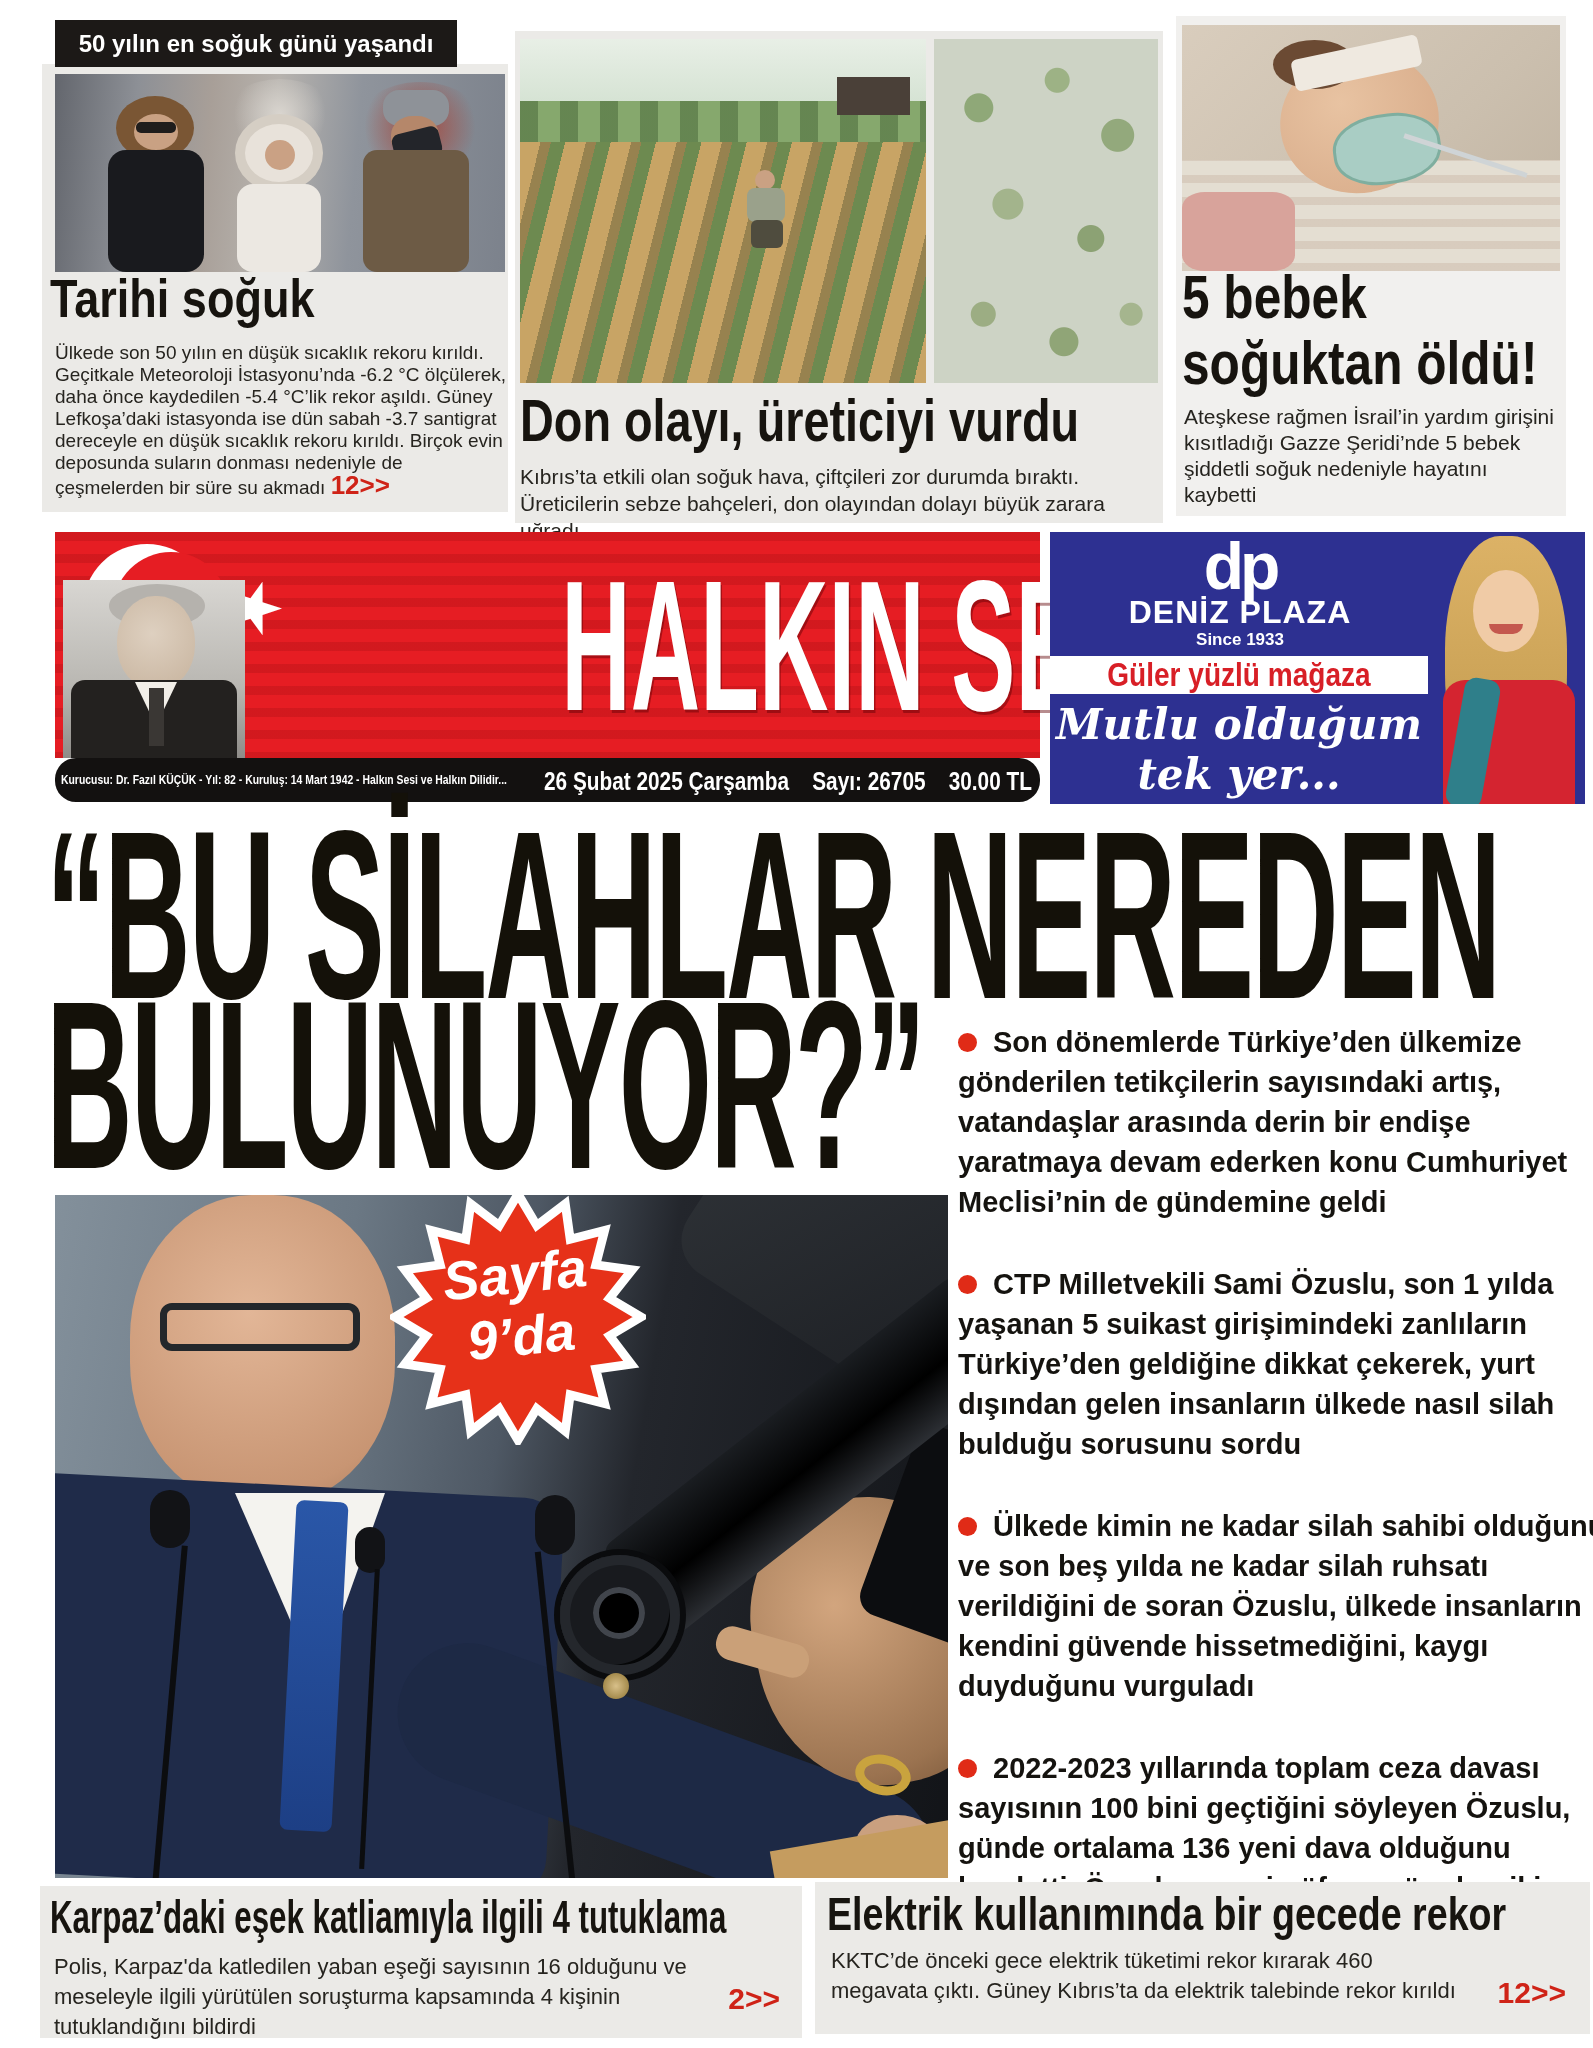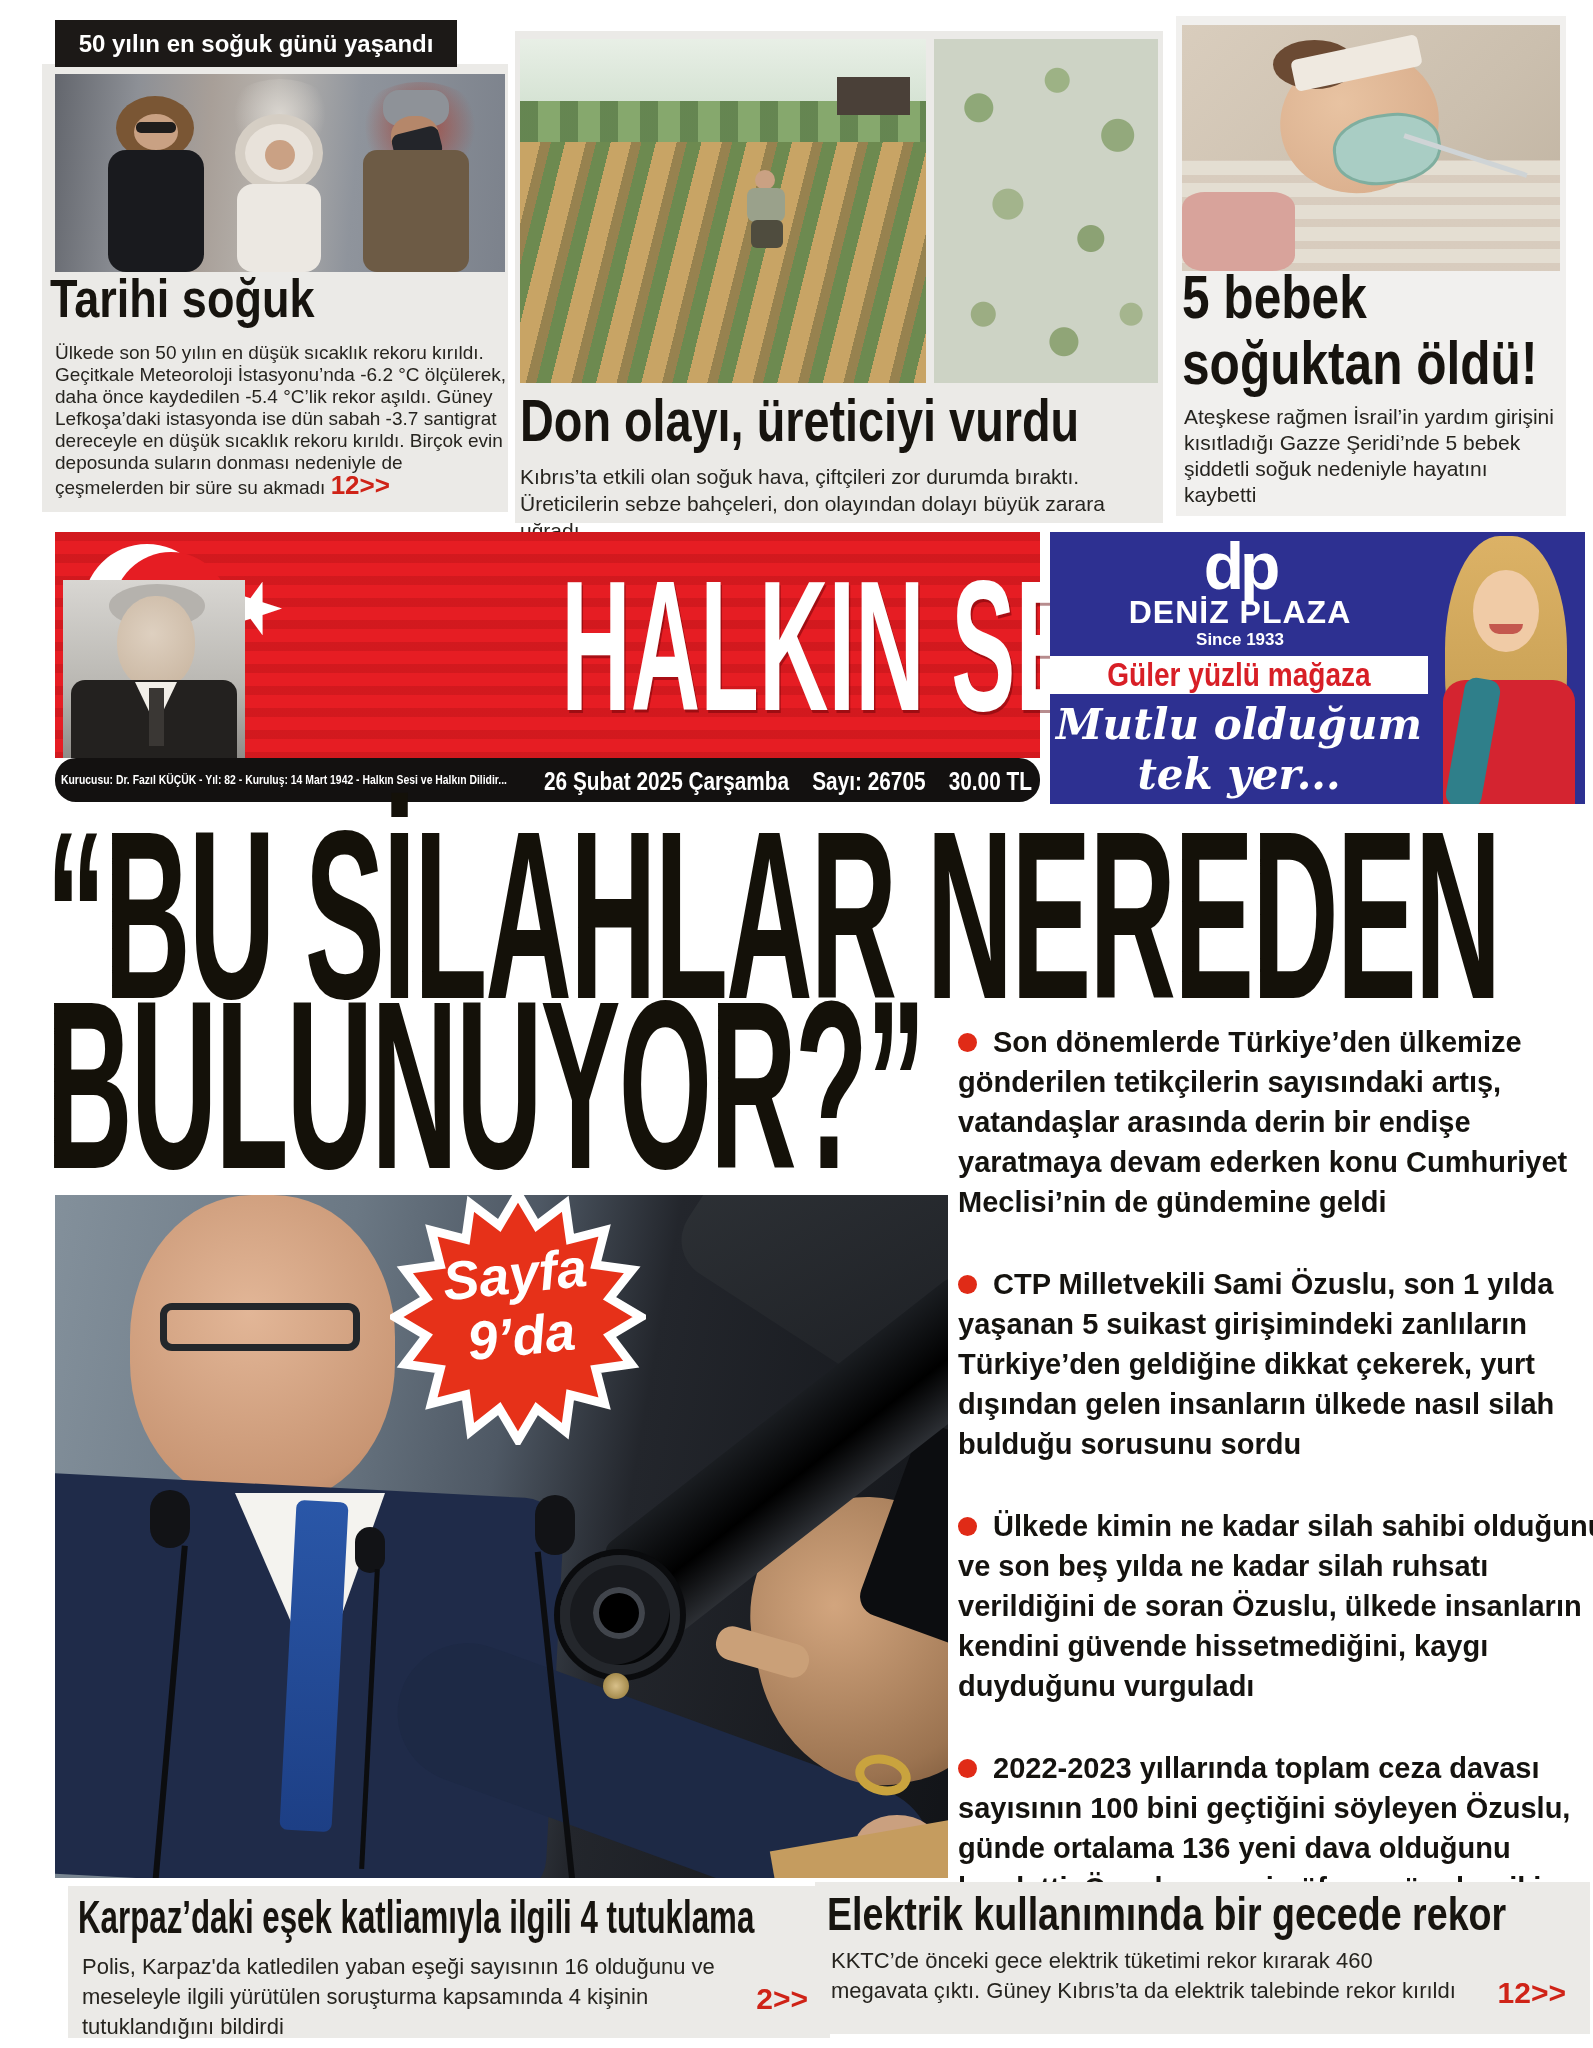--- a/index.html
+++ b/index.html
@@ -206,21 +206,21 @@
       <svg width="256" height="256" viewBox="0 0 260 260">
         <polygon points="255,130 223,149 245,178 209,183 218,218 183,209 178,246 149,223 130,255 111,223 82,246 77,209 42,218 51,183 15,178 37,149 5,130 37,111 15,82 51,77 42,42 77,51 82,15 111,37 130,5 149,37 178,15 183,51 218,42 209,77 246,82 223,111" fill="#e63119" stroke="#ffffff" stroke-width="9"></polygon>
       </svg>
       <div style="position:absolute;left:0;top:58px;width:100%;transform:rotate(-6deg);">
         <div class="star-txt" style="position:static;">Sayfa</div>
         <div class="star-txt" style="position:static;margin-top:8px;">9’da</div>
       </div>
     </div>
   </div>
 
-  <section class="abs panel" style="left:40px;top:1886px;width:762px;height:152px;margin-left:28px;">
+  <section class="abs panel" style="left:40px;top:1886px;width:762px;height:152px;">
     <div class="abs hl" style="left:10px;top:8px;font-size:46px;">
       <span class="cond" style="transform:scaleX(.68);">Karpaz’daki eşek katliamıyla ilgili 4 tutuklama</span>
     </div>
     <p class="abs bodytxt" style="left:14px;top:66px;width:690px;margin:0;font-size:22px;line-height:30px;">Polis, Karpaz'da katledilen yaban eşeği sayısının 16 olduğunu ve meseleyle ilgili yürütülen soruşturma kapsamında 4 kişinin tutuklandığını bildirdi</p>
     <span class="abs ref" style="right:22px;top:96px;font-size:30px;">2&gt;&gt;</span>
   </section>
 
   <section class="abs panel" style="left:815px;top:1882px;width:775px;height:152px;">
     <div class="abs hl" style="left:12px;top:8px;font-size:47px;">
       <span class="cond" style="transform:scaleX(.8);">Elektrik kullanımında bir gecede rekor</span>

